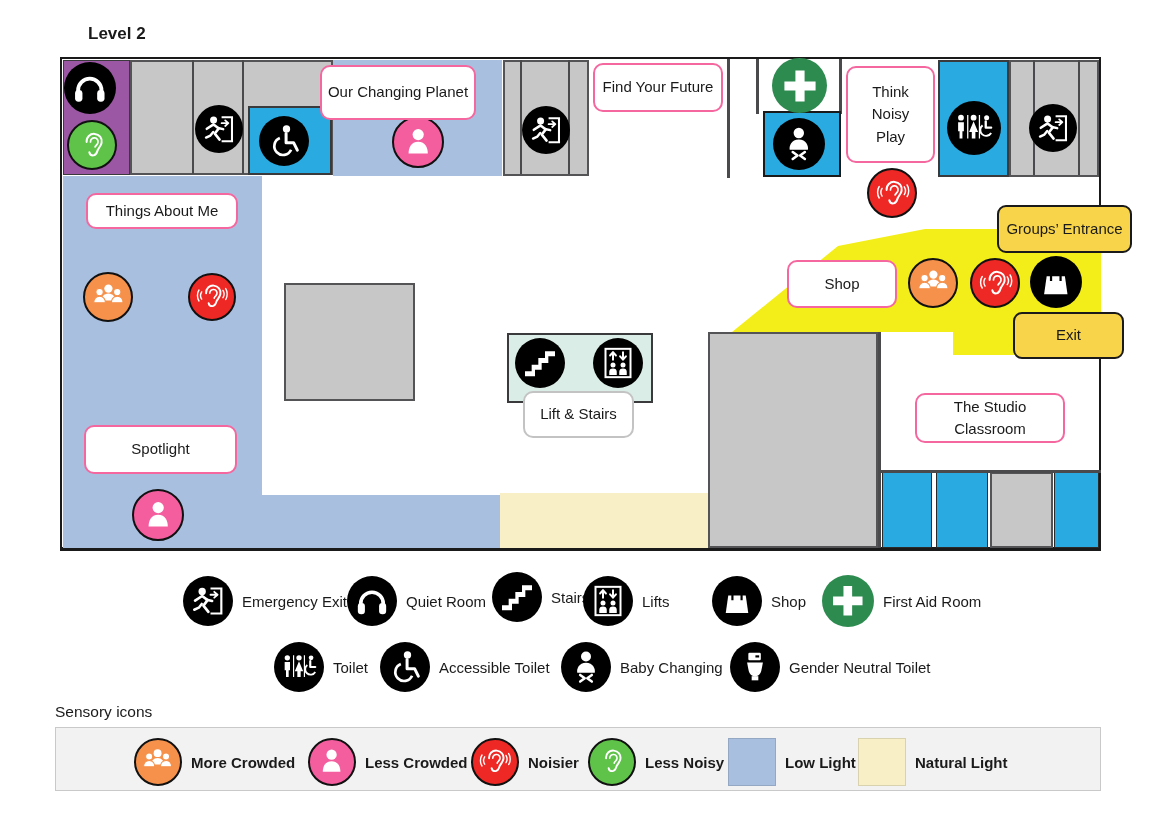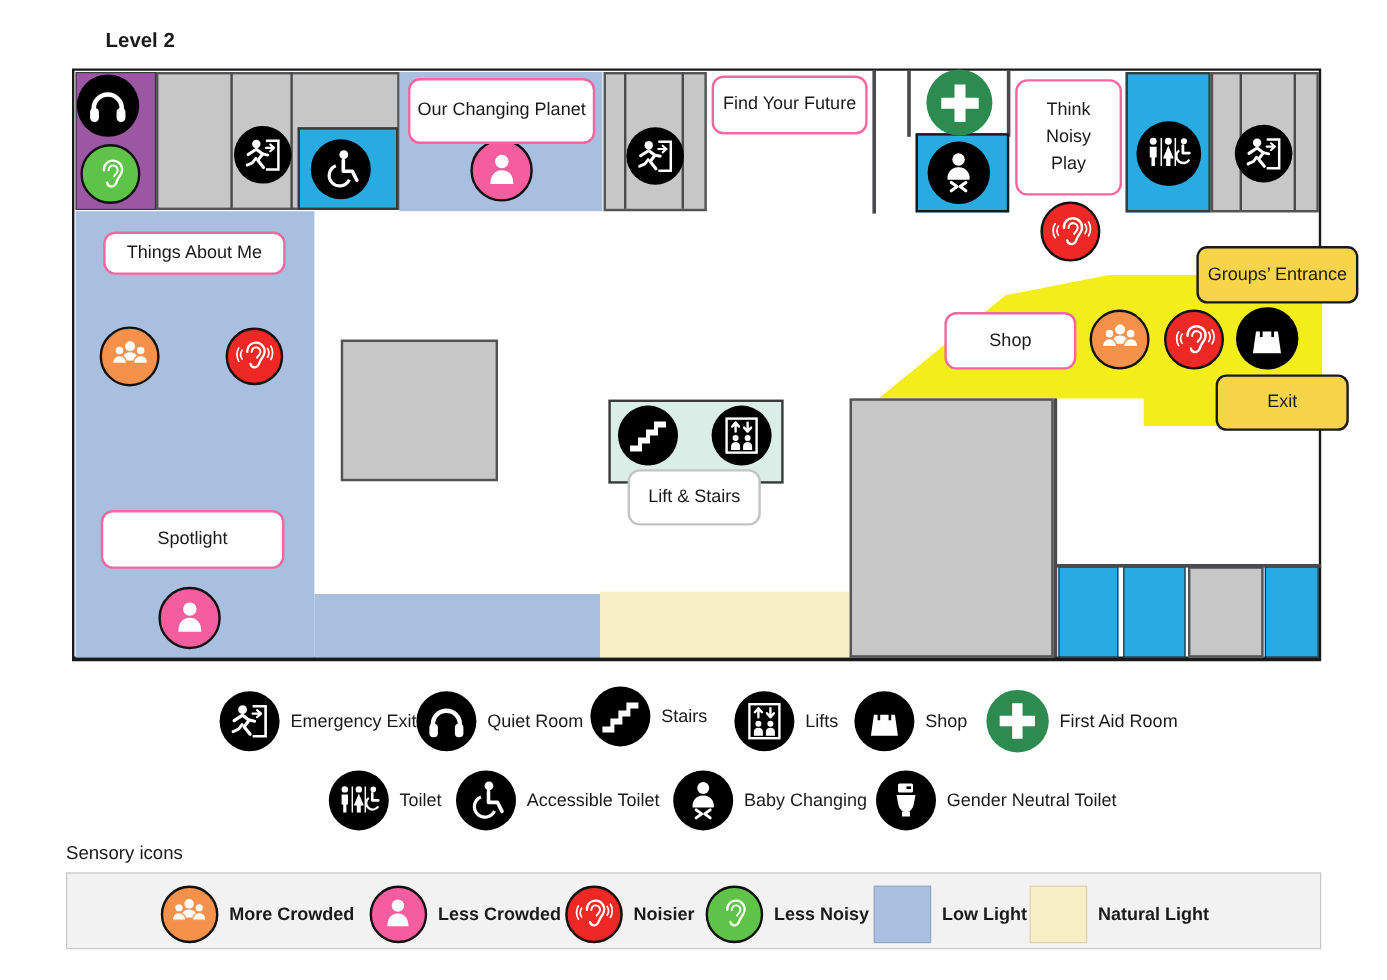--- a/index.html
+++ b/index.html
@@ -248,21 +248,21 @@
       <svg viewBox="0 0 48 48">
         <use href="#sym-ear-waves"></use>
       </svg>
     </div>
   <div class="cicon" style="left:1030px;top:256px;width:52px;height:52px;background:#000">
       <svg viewBox="0 0 48 48">
         <use href="#sym-bag"></use>
       </svg>
     </div>
 
-  <div class="label pink" style="left:340px;top:65px;width:156px;height:55px">
+  <div class="label pink" style="left:320px;top:65px;width:156px;height:55px">
       <div>Our Changing Planet</div>
     </div>
   <div class="label pink" style="left:593px;top:63px;width:130px;height:49px">
       <div>Find Your Future</div>
     </div>
   <div class="label pink" style="left:846px;top:66px;width:89px;height:97px">
     <div>Think</div>
     <div>Noisy</div>
     <div>Play</div>
   </div>
@@ -277,20 +277,24 @@
     </div>
   <div class="label gold" style="left:997px;top:205px;width:135px;height:48px">
       <div>Groups’ Entrance</div>
     </div>
   <div class="label gold" style="left:1013px;top:312px;width:111px;height:47px">
       <div>Exit</div>
     </div>
   <div class="label graylab" style="left:523px;top:391px;width:111px;height:47px">
       <div>Lift &amp; Stairs</div>
     </div>
+  <div class="label pink" style="left:915px;top:393px;width:150px;height:50px">
+    <div>The Studio</div>
+    <div>Classroom</div>
+  </div>
 
   <div class="leg-item" style="left:183px;top:576px">
     <span class="cicon2" style="background:#000">
         <svg viewBox="0 0 48 48">
           <use href="#sym-exit"></use>
         </svg>
       </span>
     <span>Emergency Exit</span>
   </div>
   <div class="leg-item" style="left:347px;top:576px">
@@ -302,21 +306,21 @@
     <span>Quiet Room</span>
   </div>
   <div class="leg-item" style="left:492px;top:572px">
     <span class="cicon2" style="background:#000">
         <svg viewBox="0 0 48 48">
           <use href="#sym-stairs"></use>
         </svg>
       </span>
     <span>Stairs</span>
   </div>
-  <div class="leg-item" style="left:612px;top:576px">
+  <div class="leg-item" style="left:583px;top:576px">
     <span class="cicon2" style="background:#000">
         <svg viewBox="0 0 48 48">
           <use href="#sym-lift"></use>
         </svg>
       </span>
     <span>Lifts</span>
   </div>
   <div class="leg-item" style="left:712px;top:576px">
     <span class="cicon2" style="background:#000">
         <svg viewBox="0 0 48 48">

